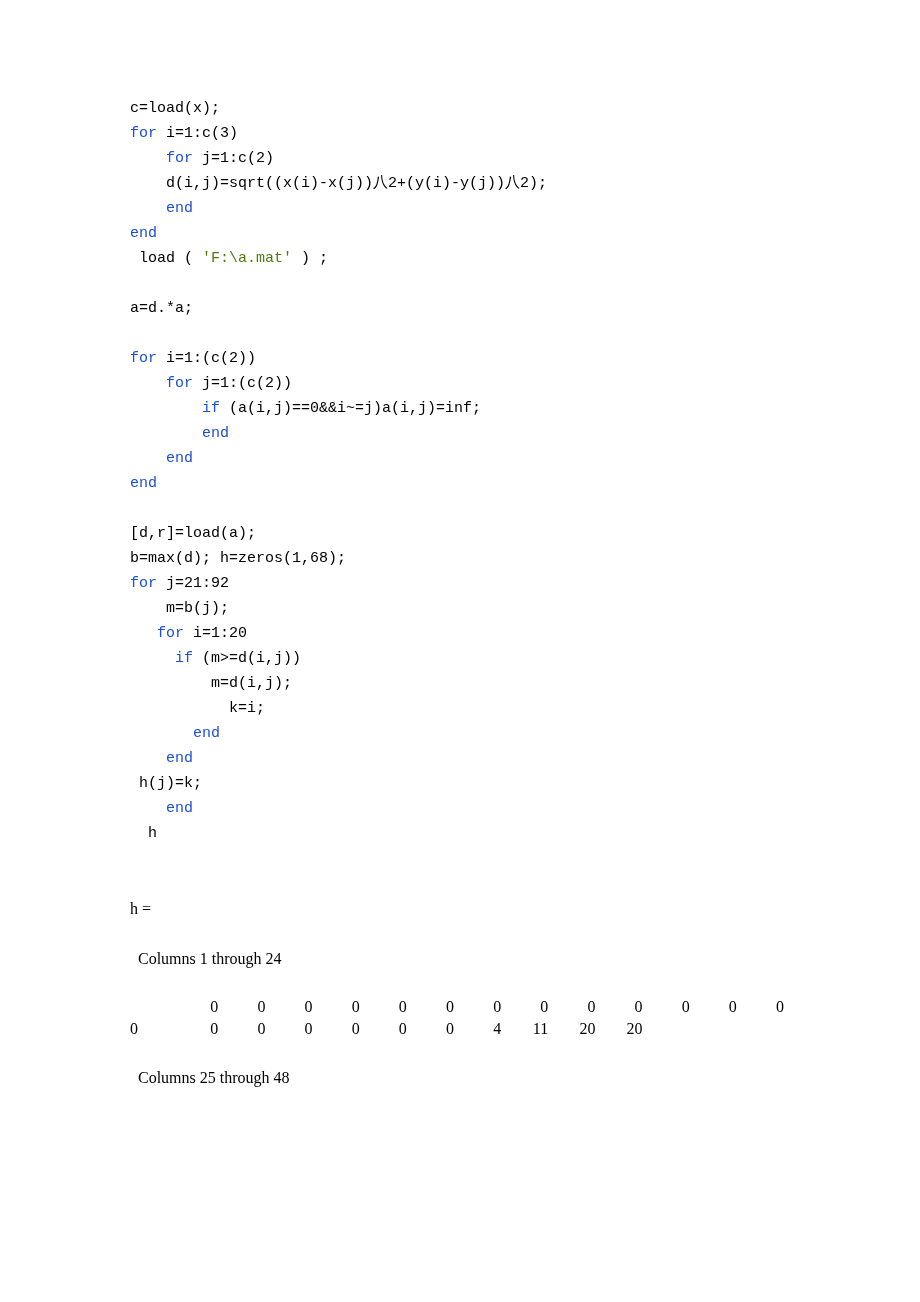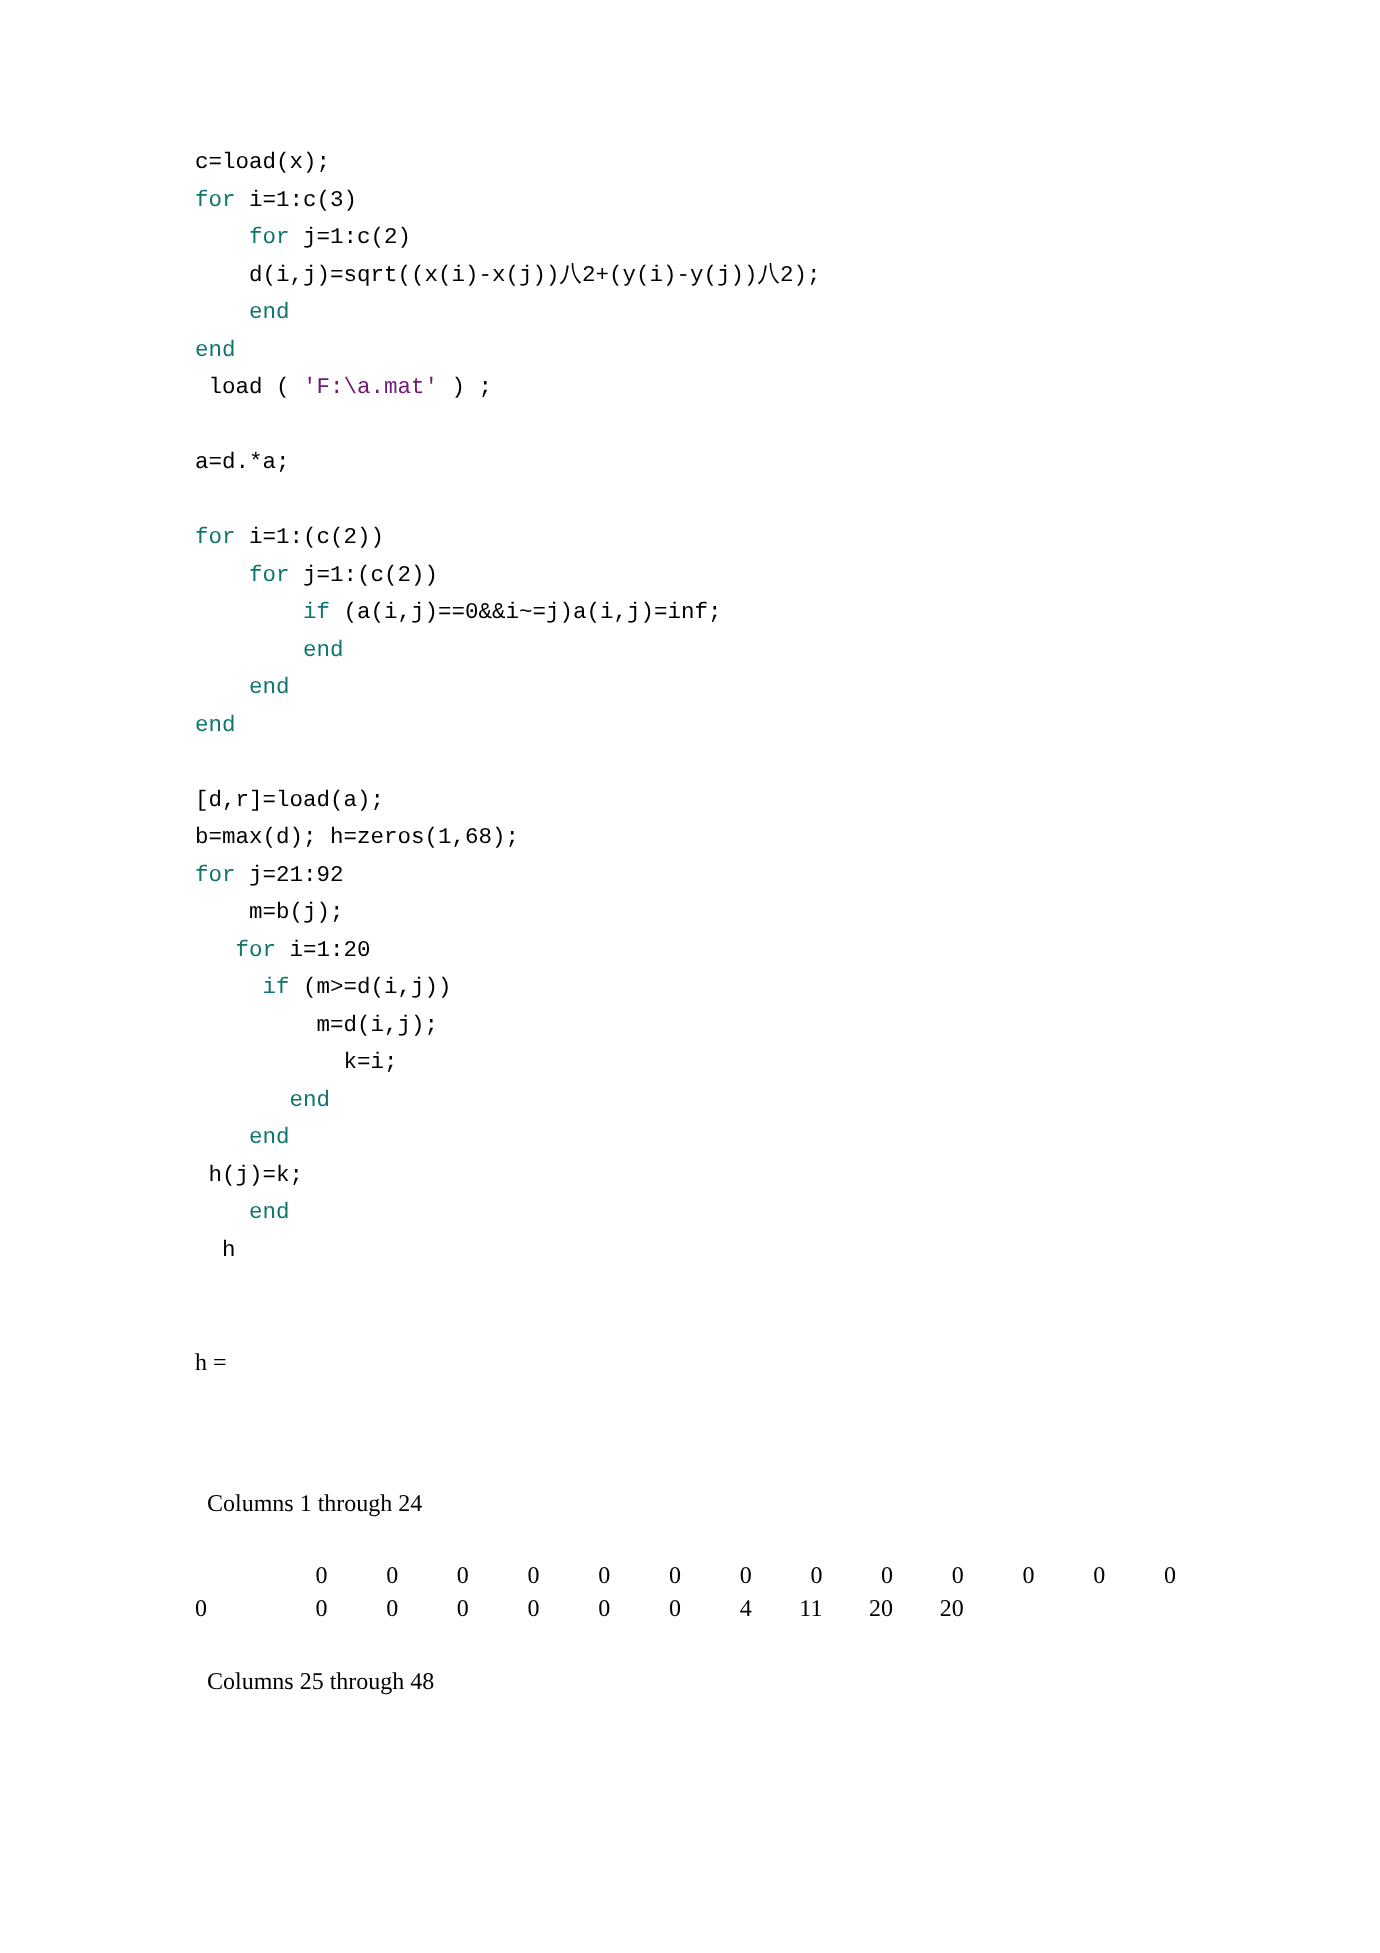--- a/index.html
+++ b/index.html
@@ -6,22 +6,22 @@
   body {
     background: #ffffff;
     width: 920px;
     padding: 96px 130px 200px 130px;
     font-family: "Courier New", Courier, monospace;
     font-size: 15px;
     line-height: 25px;
     color: #000000;
   }
   .code-line { white-space: pre; }
-  .kw { color: #0f766e; }
-  .str { color: #701a75; }
+  .kw { color: #1d4ed8; }
+  .str { color: #4d7c0f; }
   .serif { font-family: "Times New Roman", Times, serif; font-size: 16px; }
   .gap { height: 25px; }
   .num-table {
     font-family: "Times New Roman", Times, serif;
     font-size: 16px;
     border-collapse: collapse;
     width: 100%;
     table-layout: fixed;
   }
   .num-table td { text-align: right; padding: 0 6px; line-height: 22px; }
@@ -59,21 +59,21 @@
 <div class="code-line kw">    end</div>
 <div class="code-line"> h(j)=k;</div>
 <div class="code-line kw">    end</div>
 <div class="code-line">  h</div>
 
 <div class="gap"></div>
 <div class="gap"></div>
 
 <div class="serif">h =</div>
 <div class="gap"></div>
-<div class="serif" style="white-space:pre;margin-top:44px;">  Columns 1 through 24</div>
+<div class="serif" style="white-space:pre;">  Columns 1 through 24</div>
 <div class="gap"></div>
 
 <table class="num-table">
   <tbody>
       <tr id="r1">
         <td class="first"></td>
         <td>0</td>
         <td>0</td>
         <td>0</td>
         <td>0</td>

